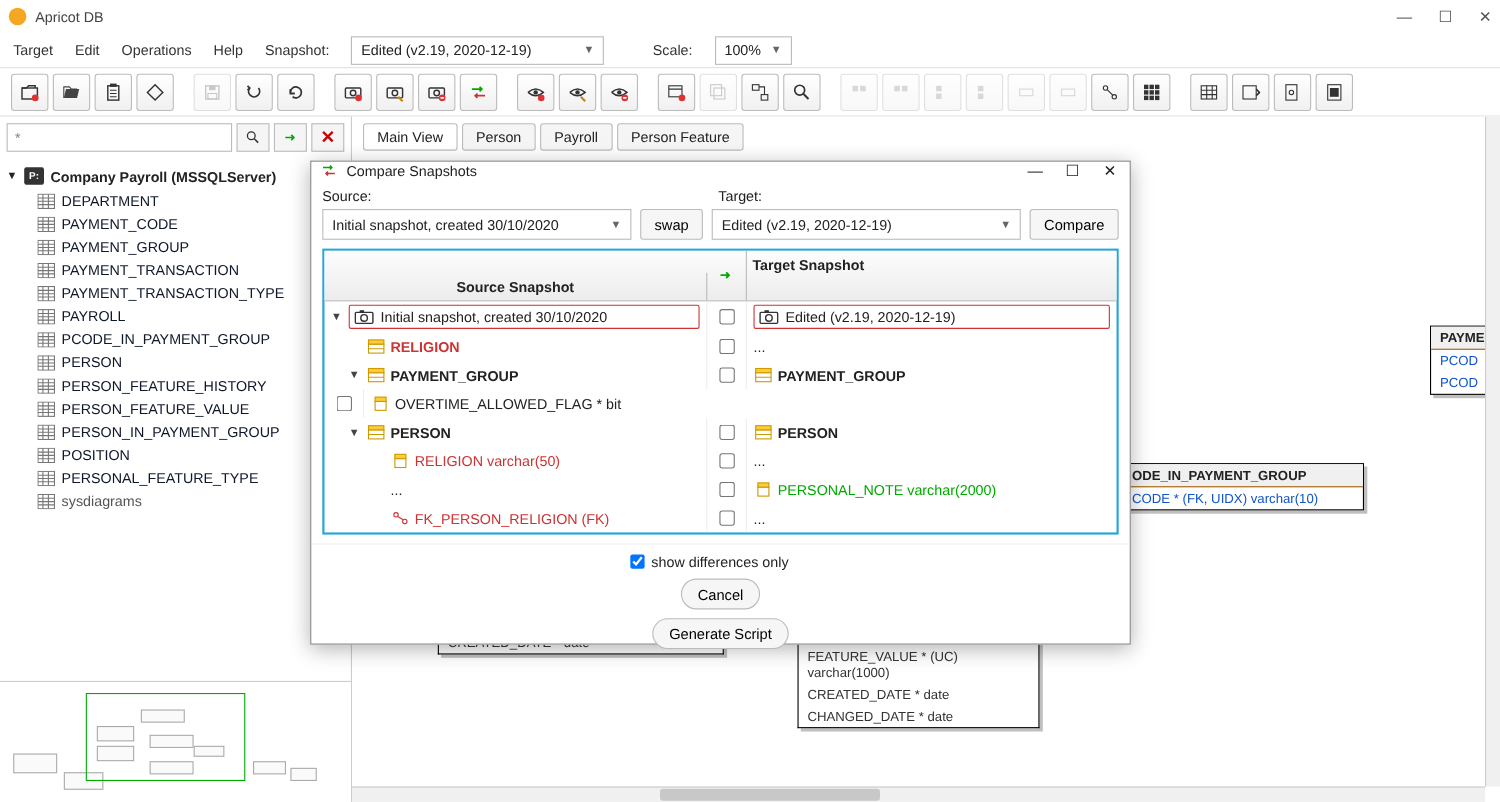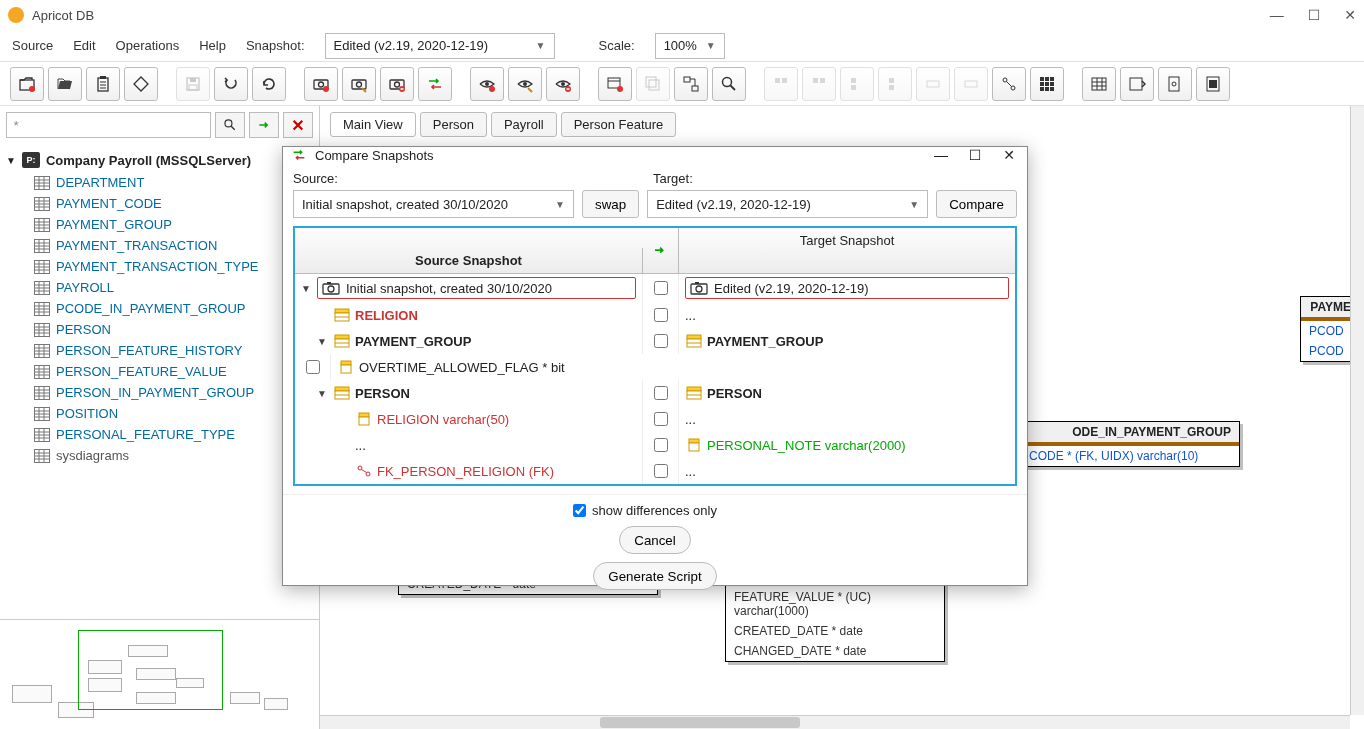--- a/index.html
+++ b/index.html
@@ -38,35 +38,35 @@
 .filter-btn.green { color:#0a0; }
 
 .tree { padding:4px 6px; flex:1; overflow:auto; }
 .tree-root { display:flex; align-items:center; gap:6px; font-weight:bold; padding:4px 0; cursor:pointer; }
 .tree-root .arrow { font-size:10px; }
 .tree-root .db-icon { width:18px; height:16px; background:#333; color:#fff; font-size:9px; display:flex; align-items:center; justify-content:center; border-radius:2px; }
 .tree-children { margin-left:28px; }
 .tree-item { display:flex; align-items:center; gap:6px; padding:3px 0; cursor:pointer; }
 .tree-item .tbl-icon { display:inline-block; }
 .tree-item .tbl-icon svg { width:16px; height:14px; display:block; }
-.tree-item .name { color:#0369a1; }
+.tree-item .name { color:#0f172a; }
 .tree-item .name.gray { color:#555; }
 
 .minimap { height:110px; border-top:1px solid #ccc; position:relative; background:#fff; }
 .minimap .viewport { position:absolute; border:1px solid #0a0; left:78px; top:10px; width:145px; height:80px; }
 .minimap .box { position:absolute; border:1px solid #aaa; background:#fafafa; }
 
 
 .canvas-area { flex:1; position:relative; background:#fff; overflow:hidden; }
 .view-tabs { position:absolute; top:6px; left:10px; display:flex; gap:4px; }
 .view-tab { border:1px solid #bbb; background:#f5f5f5; padding:4px 12px; border-radius:3px; cursor:pointer; }
 .view-tab.active { background:#fff; }
 
 .diagram-table { position:absolute; border:1px solid #000; background:#fff; font-size:12px; box-shadow:3px 3px 0 rgba(0,0,0,0.25); }
-.diagram-table .hdr { background:#f0f0f0; border-bottom:4px solid #a16207; padding:3px 8px; font-weight:bold; text-align:right; }
+.diagram-table .hdr { background:#f0f0f0; border-bottom:1px solid #a16207; padding:3px 8px; font-weight:bold; text-align:left; }
 .diagram-table .row { padding:3px 8px; color:#1155cc; }
 
 .scrollbar-h { position:absolute; bottom:0; left:0; right:14px; height:14px; background:#f0f0f0; border-top:1px solid #ccc; }
 .scrollbar-h .thumb { position:absolute; left:280px; width:200px; top:1px; bottom:1px; background:#c8c8c8; border-radius:3px; }
 .scrollbar-v { position:absolute; top:0; bottom:14px; right:0; width:14px; background:#f0f0f0; border-left:1px solid #ccc; }
 
 
 .dialog { position:absolute; left:282px; top:146px; width:746px; height:440px; background:#fff; border:1px solid #888; box-shadow:0 4px 18px rgba(0,0,0,0.3); display:flex; flex-direction:column; z-index:10; }
 .dialog-title { height:28px; display:flex; align-items:center; padding:0 8px; }
 .dialog-title .dlg-icon { width:16px; height:16px; margin-right:8px; color:#b33; }
@@ -80,21 +80,21 @@
 .selector-row { display:flex; gap:8px; align-items:center; margin-bottom:8px; }
 .combo { height:28px; border:1px solid #bbb; background:#fff; display:flex; align-items:center; padding:0 8px; justify-content:space-between; cursor:pointer; }
 .combo.source { width:290px; }
 .combo.target { width:290px; }
 .swap-btn, .compare-btn { height:28px; border:1px solid #bbb; background:#f6f6f6; padding:0 12px; border-radius:3px; cursor:pointer; }
 
 .compare-grid { flex:1; border:2px solid #2aa5d8; display:flex; flex-direction:column; }
 .grid-header { display:flex; background:linear-gradient(#fdfdfd,#ececec); border-bottom:1px solid #bbb; }
 .col-src { width:348px; border-right:1px solid #bbb; text-align:center; padding:5px; font-weight:600;margin-top:20px; }
 .col-chk { width:36px; border-right:1px solid #bbb; display:flex; align-items:center; justify-content:center; color:#0a0; }
-.col-tgt { flex:1; text-align:center; padding:5px; font-weight:400; }
+.col-tgt { flex:1; text-align:left; padding:5px; font-weight:700; }
 
 .grid-body { flex:1; overflow:auto; }
 .grid-row { display:flex; align-items:stretch; min-height:26px; }
 .cell-src { width:348px; border-right:1px solid #eee; padding:3px 6px; display:flex; align-items:center; gap:4px; }
 .cell-chk { width:36px; border-right:1px solid #eee; display:flex; align-items:center; justify-content:center; }
 .cell-chk input { width:14px; height:14px; }
 .cell-tgt { flex:1; padding:3px 6px; display:flex; align-items:center; gap:4px; }
 .root-box { border:1px solid #c33; border-radius:2px; padding:2px 4px; display:flex; align-items:center; gap:6px; flex:1; }
 .snap-icon { display:inline-block; }
 .snap-icon svg { width:18px; height:16px; display:block; }
@@ -119,21 +119,21 @@
   <div class="app-icon"></div>
   <div class="title">Apricot DB</div>
   <div class="win-controls">
     <span>—</span>
     <span>☐</span>
     <span>✕</span>
   </div>
 </div>
 
 <div class="menubar">
-  <span class="menu-item">Source</span>
+  <span class="menu-item">Target</span>
   <span class="menu-item">Edit</span>
   <span class="menu-item">Operations</span>
   <span class="menu-item">Help</span>
   <span class="menu-item">Snapshot:</span>
   <div class="snapshot-select">
     <span>Edited (v2.19, 2020-12-19)</span>
     <span class="caret-down">▼</span>
   </div>
   <span class="menu-item scale-label">Scale:</span>
   <div class="scale-select">

